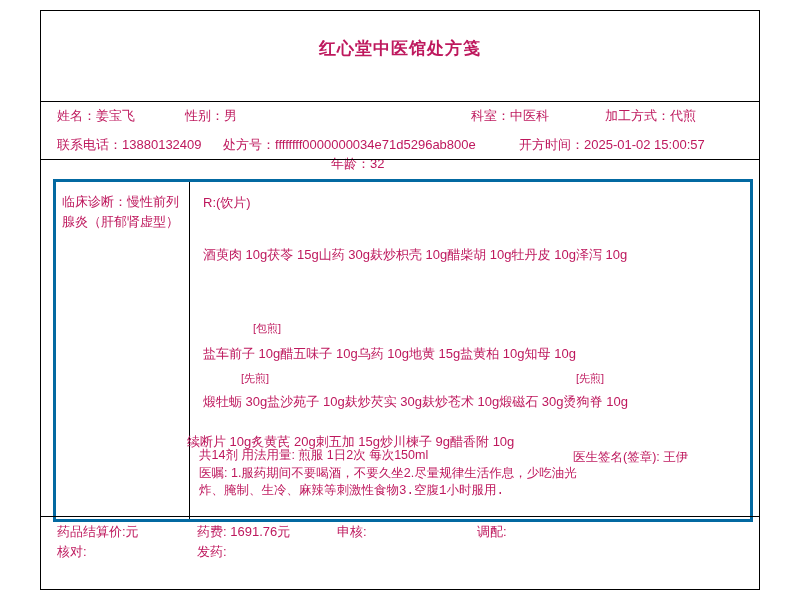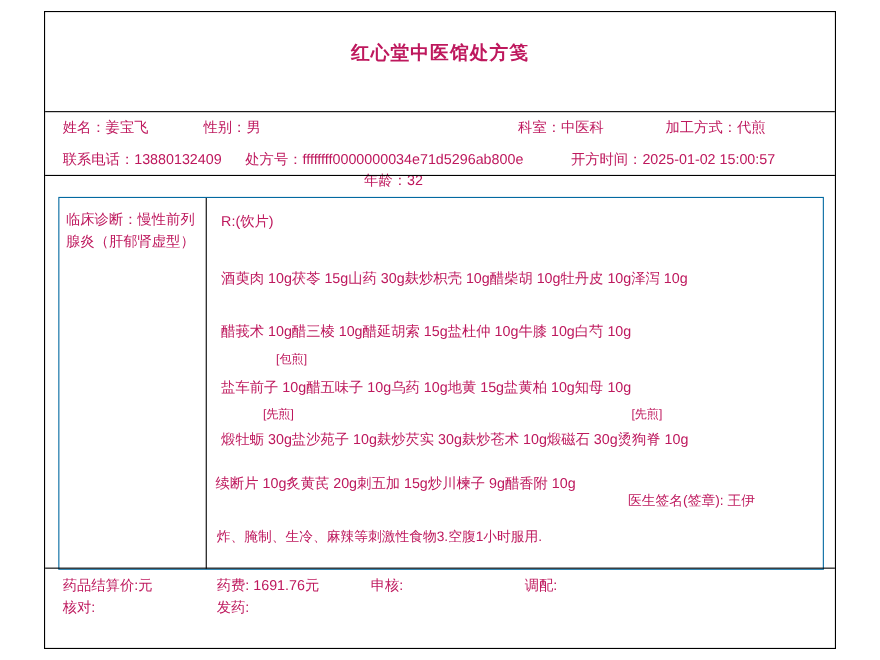--- a/index.html
+++ b/index.html
@@ -5,21 +5,21 @@
   html,body{margin:0;padding:0;}
   .page{
     position:relative;width:800px;height:600px;background:#ffffff;
     font-family:"Liberation Sans","DejaVu Sans",sans-serif;color:#be185d;overflow:hidden;
   }
   .form{position:absolute;left:40px;top:10px;width:718px;height:578px;border:1px solid #000;}
   .abs{position:absolute;white-space:nowrap;}
   .title{left:0;top:26px;width:100%;text-align:center;font-size:17px;font-weight:bold;letter-spacing:1px;}
   .txt{font-size:13px;line-height:15px;}
   .hline{position:absolute;left:0;width:100%;border-top:1px solid #000;height:0;}
-  .rx-table{position:absolute;left:12px;top:168px;width:694px;height:337px;border:1px solid #0369a1;}
+  .rx-table{position:absolute;left:12px;top:168px;width:694px;height:337px;border:3px solid #0369a1;}
   .vdiv{position:absolute;left:133px;top:0;height:100%;border-left:1px solid #000;width:0;}
   .diag{position:absolute;left:6px;top:10px;width:124px;font-size:13px;line-height:20px;white-space:normal;}
   .herb-line{display:flex;font-size:13px;}
   .herb-line span{white-space:nowrap;}
   .ann{font-size:11px;}
   .small{font-size:12.5px;}
 </style>
 </head>
 <body>
 
@@ -52,28 +52,20 @@
       <div class="abs herb-line" style="left:147px;top:64px;">
         <span>酒萸肉 10g</span>
         <span>茯苓 15g</span>
         <span>山药 30g</span>
         <span>麸炒枳壳 10g</span>
         <span>醋柴胡 10g</span>
         <span>牡丹皮 10g</span>
         <span>泽泻 10g</span>
       </div>
 
-      <div class="abs herb-line" style="left:147px;top:112px;">
-        <span>醋莪术 10g</span>
-        <span>醋三棱 10g</span>
-        <span>醋延胡索 15g</span>
-        <span>盐杜仲 10g</span>
-        <span>牛膝 10g</span>
-        <span>白芍 10g</span>
-      </div>
 
       <div class="abs ann" style="left:197px;top:139px;">[包煎]</div>
 
       <div class="abs herb-line" style="left:147px;top:163px;">
         <span>盐车前子 10g</span>
         <span>醋五味子 10g</span>
         <span>乌药 10g</span>
         <span>地黄 15g</span>
         <span>盐黄柏 10g</span>
         <span>知母 10g</span>
@@ -84,31 +76,33 @@
 
       <div class="abs herb-line" style="left:147px;top:211px;">
         <span>煅牡蛎 30g</span>
         <span>盐沙苑子 10g</span>
         <span>麸炒芡实 30g</span>
         <span>麸炒苍术 10g</span>
         <span>煅磁石 30g</span>
         <span>烫狗脊 10g</span>
       </div>
 
-      <div class="abs herb-line" style="left:142px;top:251px;">
+      <div class="abs herb-line" style="left:131px;top:251px;">
         <span>续断片 10g</span>
         <span>炙黄芪 20g</span>
         <span>刺五加 15g</span>
         <span>炒川楝子 9g</span>
         <span>醋香附 10g</span>
       </div>
 
+      <div class="abs small" style="left:143px;top:265px;">共14剂 用法用量: 煎服 1日2次 每次150ml</div>
       <div class="abs small" style="left:517px;top:267px;">医生签名(签章): 王伊</div>
 
-      <div class="abs small" style="left:143px;top:300px;">炸、腌制、生冷、麻辣等刺激性食物3.空腹1小时服用.</div>
+      <div class="abs small" style="left:143px;top:283px;">医嘱: 1.服药期间不要喝酒，不要久坐2.尽量规律生活作息，少吃油光</div>
+      <div class="abs small" style="left:143px;top:300px;font-family:Liberation Mono, monospace;">炸、腌制、生冷、麻辣等刺激性食物3.空腹1小时服用.</div>
     </div>
 
     <div class="hline" style="top:505px;"></div>
 
     <div class="abs txt" style="left:16px;top:513px;">药品结算价:元</div>
     <div class="abs txt" style="left:156px;top:513px;">药费: 1691.76元</div>
     <div class="abs txt" style="left:296px;top:513px;">申核:</div>
     <div class="abs txt" style="left:436px;top:513px;">调配:</div>
 
     <div class="abs txt" style="left:16px;top:533px;text-align:center;">核对:</div>

